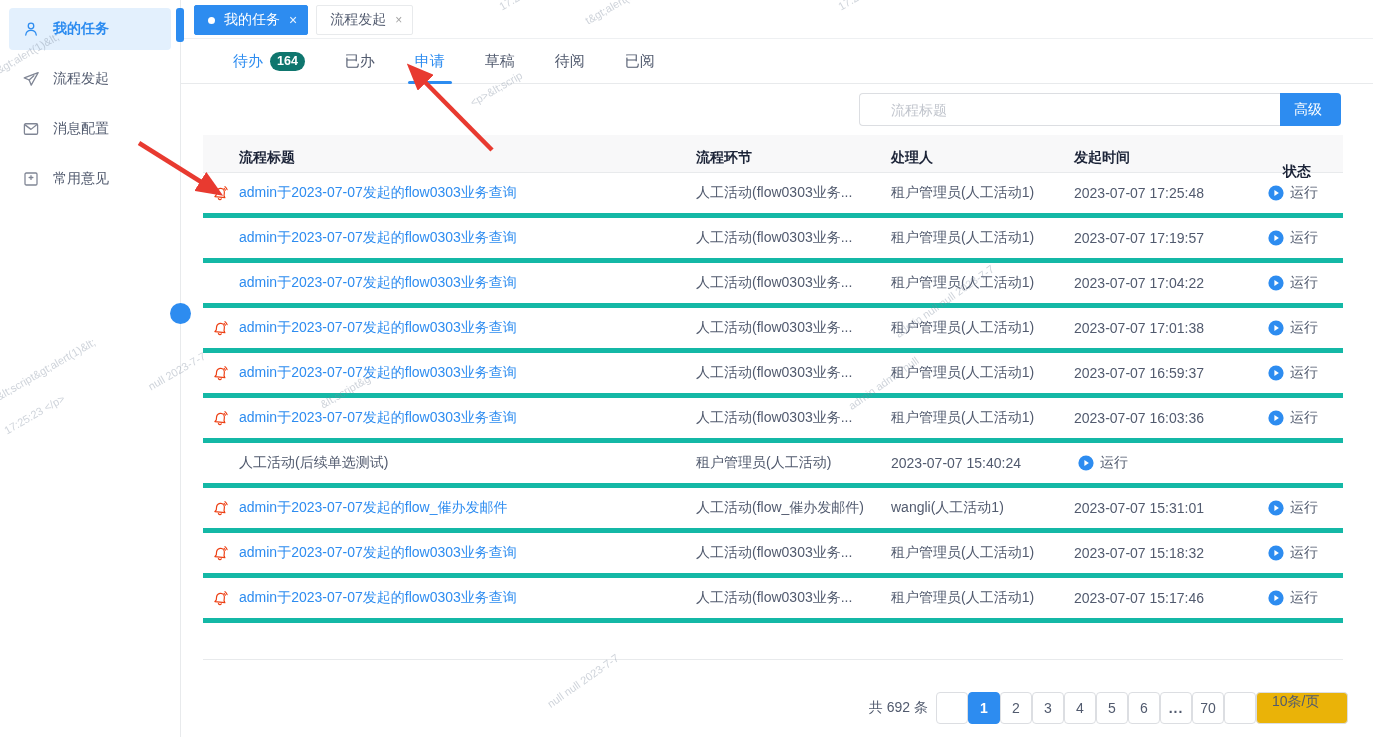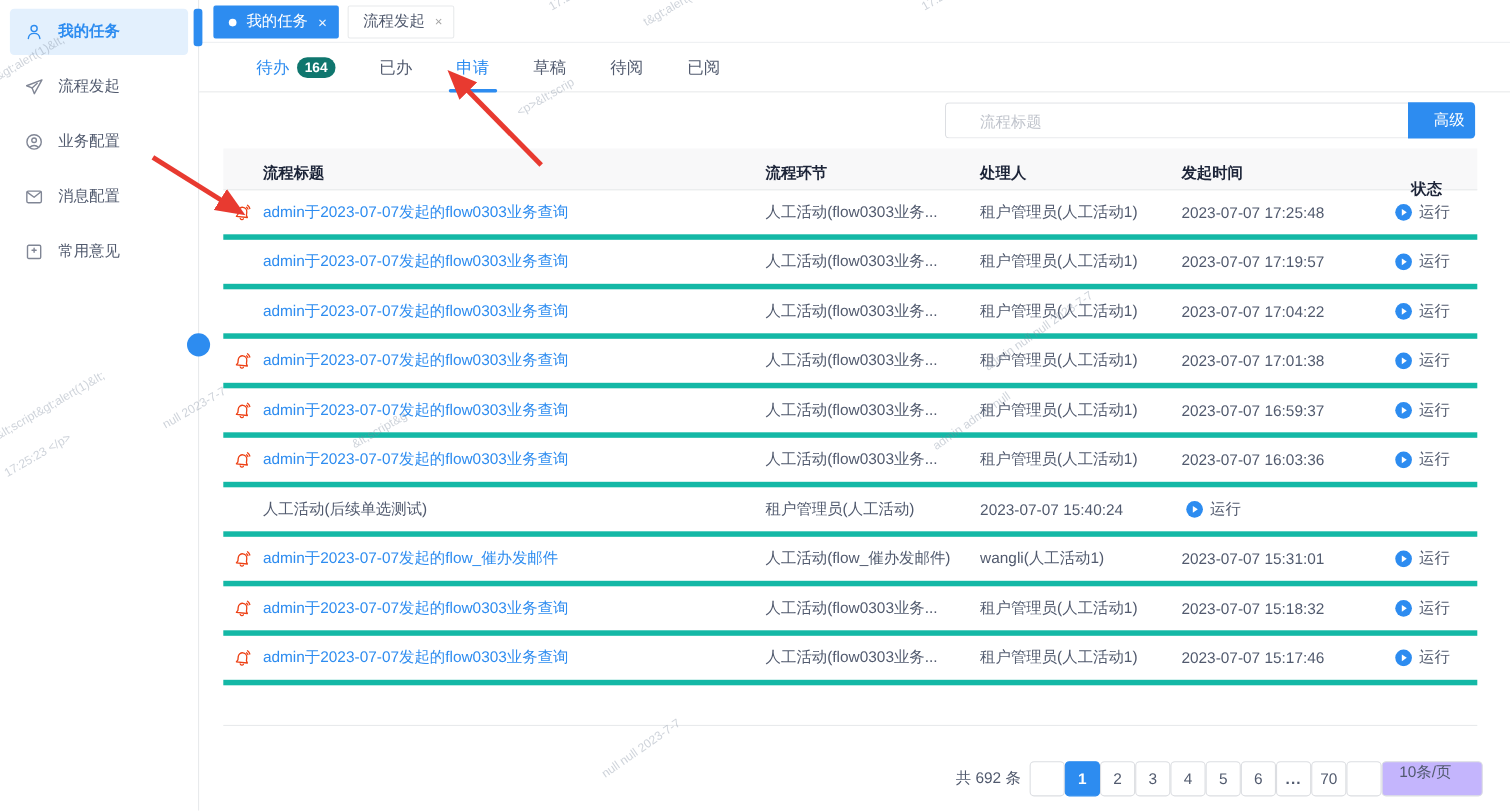--- a/index.html
+++ b/index.html
@@ -47,21 +47,21 @@
 
   .search-row { height:51px; position:relative; }
   .search-area { position:absolute; top:9px; right:32px; display:flex; z-index:4; }
   .search-box { width:421px; height:33px; border:1px solid #dcdee2; border-right:none;
     border-radius:4px 0 0 4px; display:flex; align-items:center; gap:7px; padding:0 9px; background:#fff; }
   .search-box .icon { width:15px; height:15px; color:#c5c8ce; flex:0 0 15px; }
   .search-box input { border:none; outline:none; flex:1; font:inherit; color:#515a6e; background:transparent; }
   .search-box input::placeholder { color:#c0c4cc; }
   .adv-btn { width:61px; height:33px; background:#2d8cf0; color:#fff; border:none;
     border-radius:0 4px 4px 0; font:inherit; font-size:14px; display:flex; align-items:center;
-    justify-content:center; gap:2px; cursor:pointer; }
+    gap:2px; cursor:pointer; }
   .adv-btn .icon { width:12px; height:12px; }
 
   
   .table { margin:0 30px 0 22px; }
   .grid { display:grid; grid-template-columns:36px 457px 195px 183px 190px 1fr; align-items:center; }
   .thead { height:38px; background:#f8f8f9; font-weight:bold; color:#1c2438; border-bottom:1px solid #e8eaec; }
   .thead .th.center { padding-left:19px;margin-top:28px; }
   .trow { height:45px; border-bottom:5px solid #14b8a6; }
   .cell-bell { display:flex; justify-content:center; }
   .cell-bell .icon { width:18px; height:18px; color:#ed4014; transform:rotate(6deg); }
@@ -73,21 +73,21 @@
   
   .pagination { margin-top:32px; display:flex; align-items:center; justify-content:flex-end;
     gap:0; padding-right:25px; }
   .total { margin-right:8px; color:#515a6e; }
   .pg { min-width:32px; height:32px; border:1px solid #dcdee2; border-radius:4px; background:#fff;
     color:#515a6e; font:inherit; display:flex; align-items:center; justify-content:center; cursor:pointer; }
   .pg.active { background:#2d8cf0; border-color:#2d8cf0; color:#fff; font-weight:bold; }
   .pg.prev { color:#c5c8ce; }
   .pg .icon { width:14px; height:14px; }
   .pg.dots { border:1px solid #dcdee2; letter-spacing:1px; font-weight:bold; }
-  .psize { width:92px; height:32px; border:1px solid #dcdee2; border-radius:4px; background:#c4b5fd;
+  .psize { width:92px; height:32px; border:1px solid #dcdee2; border-radius:4px; background:#eab308;
     display:flex; align-items:center; justify-content:space-between; padding:0 9px 12px 15px; cursor:pointer; }
   .psize .icon { width:12px; height:12px; color:#808695; }
 
   
   .icon { display:inline-flex; }
   .icon svg { width:100%; height:100%; fill:none; stroke:currentColor; stroke-width:1.7;
     stroke-linecap:round; stroke-linejoin:round; }
 
   
   .watermark-layer { position:absolute; inset:0; z-index:40; pointer-events:none; }
@@ -129,30 +129,20 @@
           <svg viewBox="0 0 24 24">
             <path d="M21.5 3.5L3 10.6l6.6 2.7 2.7 6.9 9.2-16.7z"></path>
             <path d="M9.6 13.3l6.2-5.6"></path>
           </svg>
         </span>
         <span>流程发起</span>
       </div>
       <div class="side-item">
         <span class="icon">
           <svg viewBox="0 0 24 24">
-            <circle cx="12" cy="12" r="8.7"></circle>
-            <circle cx="12" cy="10" r="2.8"></circle>
-            <path d="M6.8 18.6a7.2 7.2 0 0 1 10.4 0"></path>
-          </svg>
-        </span>
-        <span>业务配置</span>
-      </div>
-      <div class="side-item">
-        <span class="icon">
-          <svg viewBox="0 0 24 24">
             <rect x="3.2" y="5" width="17.6" height="14" rx="1.6"></rect>
             <path d="M4 6.5l8 6 8-6.5"></path>
           </svg>
         </span>
         <span>消息配置</span>
       </div>
       <div class="side-item">
         <span class="icon">
           <svg viewBox="0 0 24 24">
             <rect x="4" y="4" width="16" height="16" rx="1.6"></rect>

